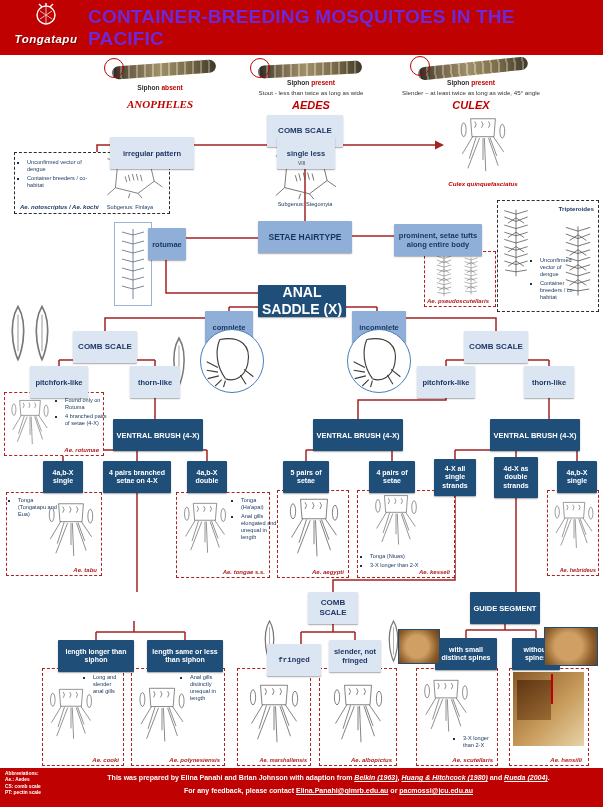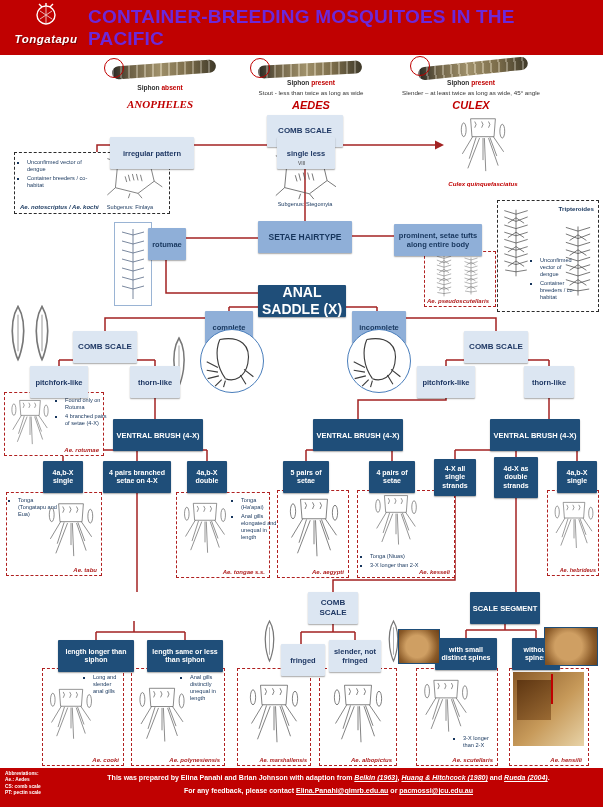--- a/index.html
+++ b/index.html
@@ -216,23 +216,23 @@
   <div class="node dark" style="left:103px;top:461px;width:68px;height:27px;">4 pairs branched setae on 4-X</div>
   <div class="node dark" style="left:187px;top:461px;width:40px;height:27px;">4a,b-X double</div>
   <div class="node dark" style="left:283px;top:461px;width:46px;height:27px;">5 pairs of setae</div>
   <div class="node dark" style="left:369px;top:461px;width:46px;height:27px;">4 pairs of setae</div>
   <div class="node dark" style="left:434px;top:459px;width:42px;height:37px;">4-X all single strands</div>
   <div class="node dark" style="left:494px;top:457px;width:44px;height:41px;">4d-X as double strands</div>
   <div class="node dark" style="left:557px;top:461px;width:40px;height:27px;">4a,b-X single</div>
   <div class="node dark" style="left:58px;top:640px;width:76px;height:25px;">length longer than siphon</div>
   <div class="node dark" style="left:147px;top:640px;width:76px;height:25px;">length same or less than siphon</div>
   <div class="node light" style="left:308px;top:592px;width:50px;height:29px;font-size:8px;">COMB SCALE</div>
-  <div class="node light" style="left:281px;top:644px;width:44px;height:15px;">fringed</div>
+  <div class="node light" style="left:267px;top:644px;width:54px;height:15px;font-family:Liberation Mono, monospace;">fringed</div>
   <div class="node light" style="left:329px;top:640px;width:52px;height:25px;">slender, not fringed</div>
-  <div class="node dark" style="left:470px;top:592px;width:70px;height:29px;font-size:7.5px;">SCALE SEGMENT</div>
+  <div class="node dark" style="left:470px;top:592px;width:70px;height:29px;font-size:7.5px;">GUIDE SEGMENT</div>
   <div class="node dark" style="left:435px;top:638px;width:62px;height:25px;">with small distinct spines</div>
   <div class="node dark" style="left:512px;top:638px;width:48px;height:25px;">without spines</div>
 
   <div class="dash dash-black" style="left:14px;top:152px;width:156px;height:62px;">
     <ul class="bullets" style="position:absolute;left:4px;top:6px;width:72px;">
       <li>Unconfirmed vector of dengue</li>
       <li>Container breeders / co-habitat</li>
     </ul>
     <div class="species-label" style="left:5px;bottom:3px;color:#17365d;">Ae. notoscriptus / Ae. kochi</div>
     <svg class="sk" style="left:88px;top:4px;" width="62" height="42">

